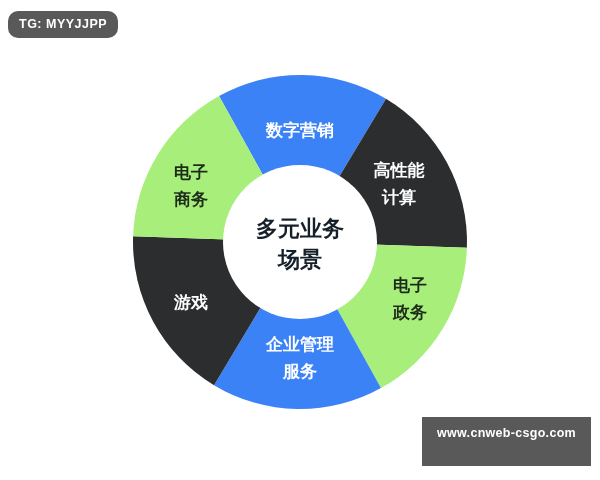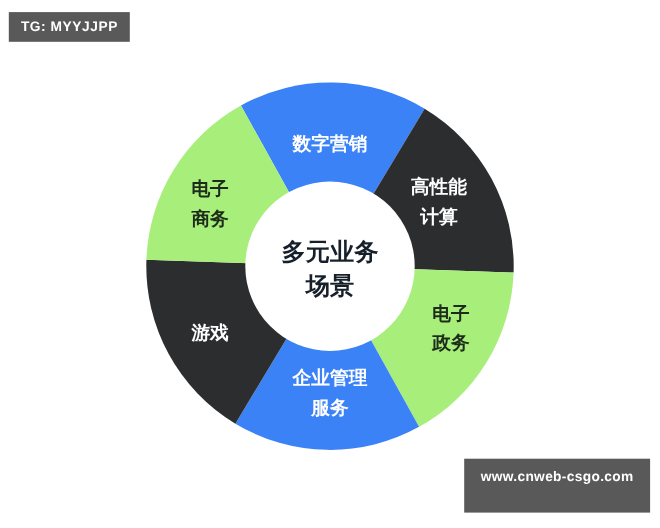--- a/index.html
+++ b/index.html
@@ -31,20 +31,21 @@
     justify-content: center;
     letter-spacing: 0.5px;
     white-space: nowrap;
     font-weight: bold;
   }
   #wm-top-left {
     left: 8px;
     top: 11px;
     padding: 6px 11px 7px 11px;
     font-size: 12.5px;
+    border-radius: 10px;
   }
   #wm-bottom-right {
     right: 9px;
     bottom: 14px;
     padding: 9px 15px 26px 15px;
     font-size: 12.5px;
     letter-spacing: 0.3px;
   }
 
   

